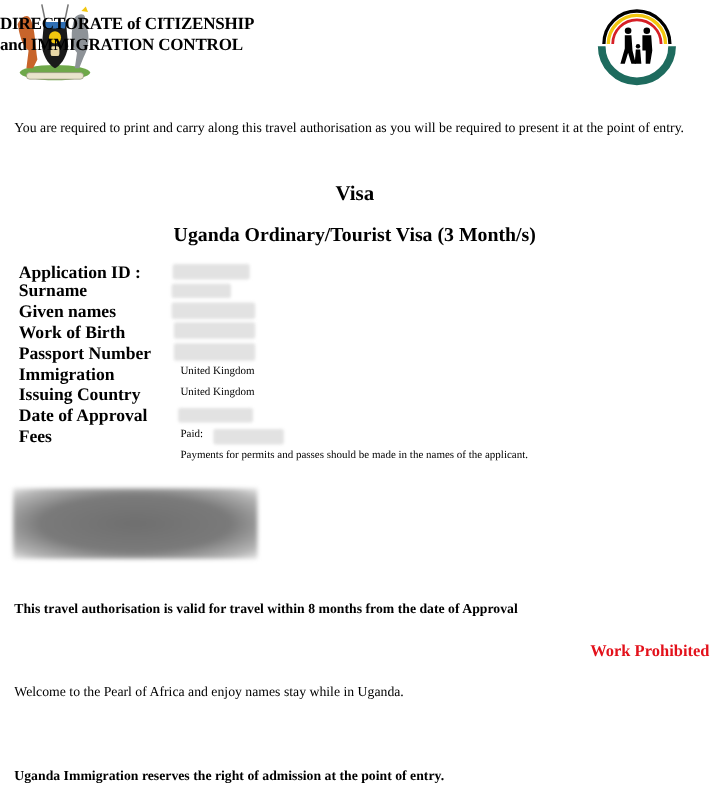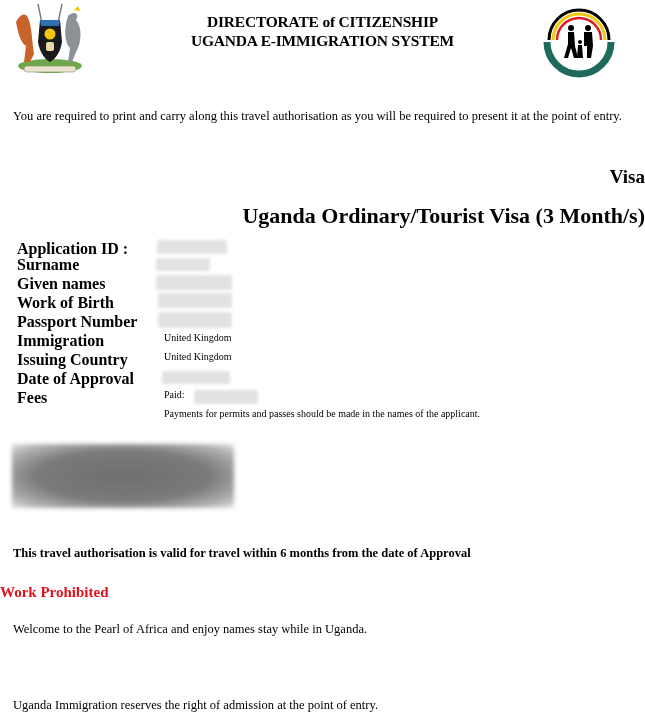--- a/index.html
+++ b/index.html
@@ -1,37 +1,37 @@
 <!DOCTYPE html>
 <html><head>
 <meta charset="utf-8">
 <style>
   html, body { margin:0; padding:0; background:#ffffff; }
   body { width:645px; height:717px; position:relative; overflow:hidden;
          font-family:"Liberation Serif", "DejaVu Serif", serif; color:#000; }
   .abs { position:absolute; }
-  .header-title { position:absolute; left:0; width:645px; top:12px; text-align:center;
+  .header-title { position:absolute; left:0; width:645px; top:12px; 
                   font-weight:bold; font-size:15.5px; line-height:19px; letter-spacing:-0.2px; }
   .header-title div { white-space:nowrap; }
   .coat { left:10px; top:2px; width:80px; height:74px; }
   .logo { left:538px; top:2px; width:82px; height:80px; }
   .notice { left:13px; top:108px; width:620px; font-size:12.5px; line-height:17px; }
-  .doc-title { left:0; width:645px; text-align:right; font-weight:bold; }
+  .doc-title { left:0; width:645px; text-align:center; font-weight:bold; }
   .t1 { top:166px; font-size:19px; }
-  .t2 { top:203px; font-size:22px; }
+  .t2 { top:203px; font-size:18px; }
   .field-label { left:17px; font-weight:bold; font-size:16px; white-space:nowrap; }
   .field-value { left:164px; font-size:10px; white-space:nowrap; }
   .blur { background:#e2e2e2; filter:blur(1.5px); border-radius:2px; }
   .photo-blur { left:12px; top:444px; width:222px; height:64px;
                 background:radial-gradient(ellipse at center, #6f6f6f 0%, #7a7a7a 55%, #b5b5b5 85%, #e6e6e6 100%);
                 filter:blur(2px); }
   .valid { left:13px; top:546px; font-weight:bold; font-size:12.5px; white-space:nowrap; }
-  .work { left:0; width:645px; top:584px; text-align:left; color:#e3111b; font-weight:bold; font-size:15px; }
+  .work { left:0; width:645px; top:584px; text-align:right; color:#e3111b; font-weight:bold; font-size:15px; }
   .welcome { left:13px; top:622px; font-size:12.5px; white-space:nowrap; }
-  .reserves { left:13px; top:698px; font-weight:normal; font-size:12.5px; white-space:nowrap; }
+  .reserves { left:13px; top:698px; font-weight:bold; font-size:12.5px; white-space:nowrap; }
 </style>
 </head>
 <body>
 
 <div class="abs coat">
   <svg width="80" height="74" viewBox="0 0 80 74">
     <ellipse cx="40" cy="64" rx="32" ry="7" fill="#6fa84a"></ellipse>
     <rect x="14" y="64" width="52" height="6" rx="3" fill="#e9e4cc" stroke="#8a8a70" stroke-width="0.6"></rect>
     <line x1="28" y1="2" x2="36" y2="40" stroke="#777" stroke-width="1.4"></line>
     <line x1="52" y1="2" x2="44" y2="40" stroke="#777" stroke-width="1.4"></line>
@@ -40,21 +40,21 @@
     <path d="M30 18 L50 18 L49 24 L31 24Z" fill="#2f6fb4"></path>
     <circle cx="40" cy="32" r="5.5" fill="#f2c70f"></circle>
     <rect x="36" y="40" width="8" height="9" rx="2" fill="#e8d8a8"></rect>
     <path d="M58 14 C64 8 70 12 66 18 C72 24 72 40 66 50 L62 60 L58 60 L60 46 C54 40 54 26 58 14Z" fill="#8d9297"></path>
     <path d="M64 8 L68 4 L70 9Z" fill="#f2c70f"></path>
   </svg>
 </div>
 
 <div class="header-title">
   <div>DIRECTORATE of CITIZENSHIP</div>
-  <div>UGANDA E-IMMIGRATION SYSTEM</div>
+  <div>and IMMIGRATION CONTROL</div>
 </div>
 
 <div class="abs logo">
   <svg width="82" height="80" viewBox="0 0 82 80">
     <circle cx="41" cy="38" r="34" fill="#ffffff"></circle>
     <path d="M11 38 A30 30 0 0 1 71 38" fill="none" stroke="#000" stroke-width="3"></path>
     <path d="M15 38 A26 26 0 0 1 67 38" fill="none" stroke="#f2c70f" stroke-width="3"></path>
     <path d="M19 38 A22 22 0 0 1 63 38" fill="none" stroke="#d61f26" stroke-width="2.5"></path>
     <path d="M9 40 A32 32 0 0 0 73 40" fill="none" stroke="#1e6b5e" stroke-width="7"></path>
     <circle cx="33" cy="26" r="3" fill="#000"></circle>
@@ -98,16 +98,16 @@
 
   <div class="abs field-label" style="top:389px">Fees</div>
   <div class="abs field-value" style="top:389px">Paid:</div>
   <div class="abs blur" style="left:194px;top:390px;width:64px;height:14px"></div>
 
   <div class="abs field-value" style="top:408px">Payments for permits and passes should be made in the names of the applicant.</div>
 </div>
 
 <div class="abs photo-blur"></div>
 
-<div class="abs valid">This travel authorisation is valid for travel within 6 months from the date of Approval</div>
+<div class="abs valid">This travel authorisation is valid for travel within 8 months from the date of Approval</div>
 <div class="abs work">Work Prohibited</div>
 <div class="abs welcome">Welcome to the Pearl of Africa and enjoy names stay while in Uganda.</div>
 <div class="abs reserves">Uganda Immigration reserves the right of admission at the point of entry.</div>
 
 </body></html>

